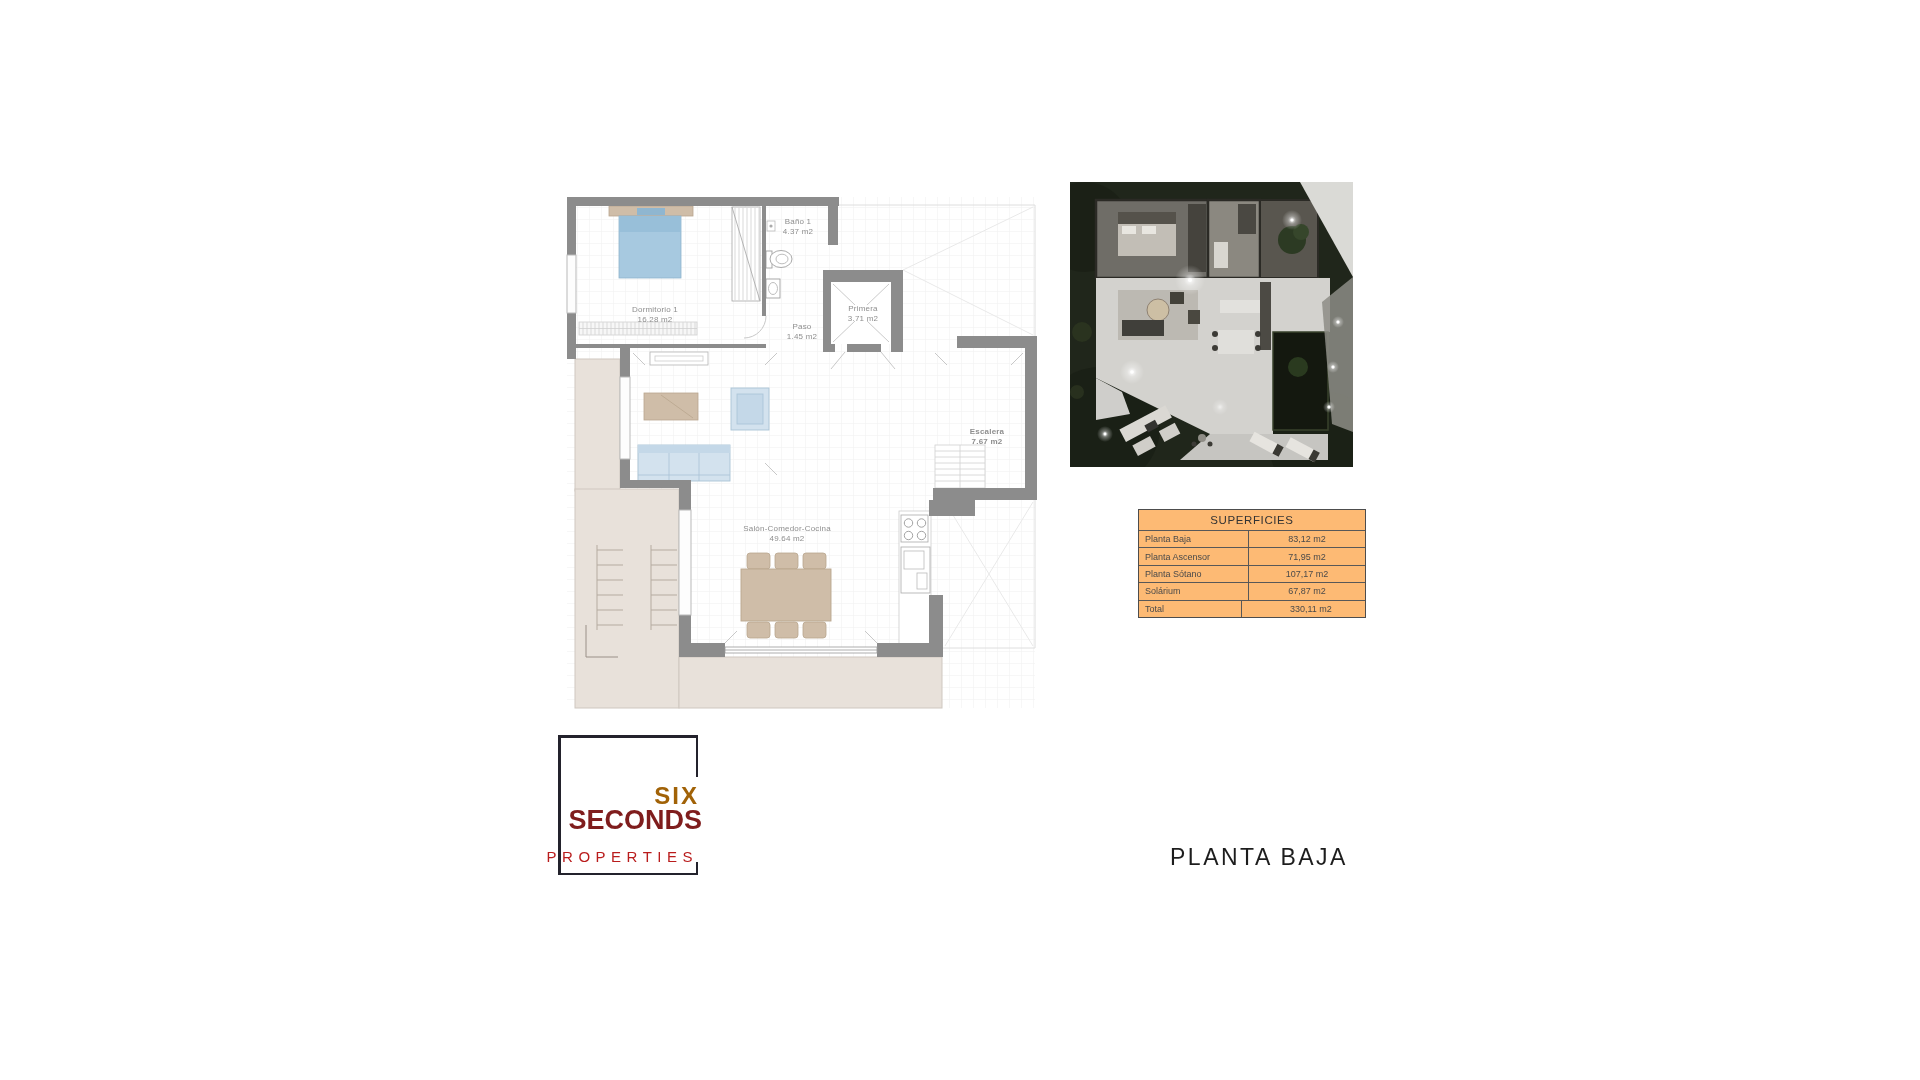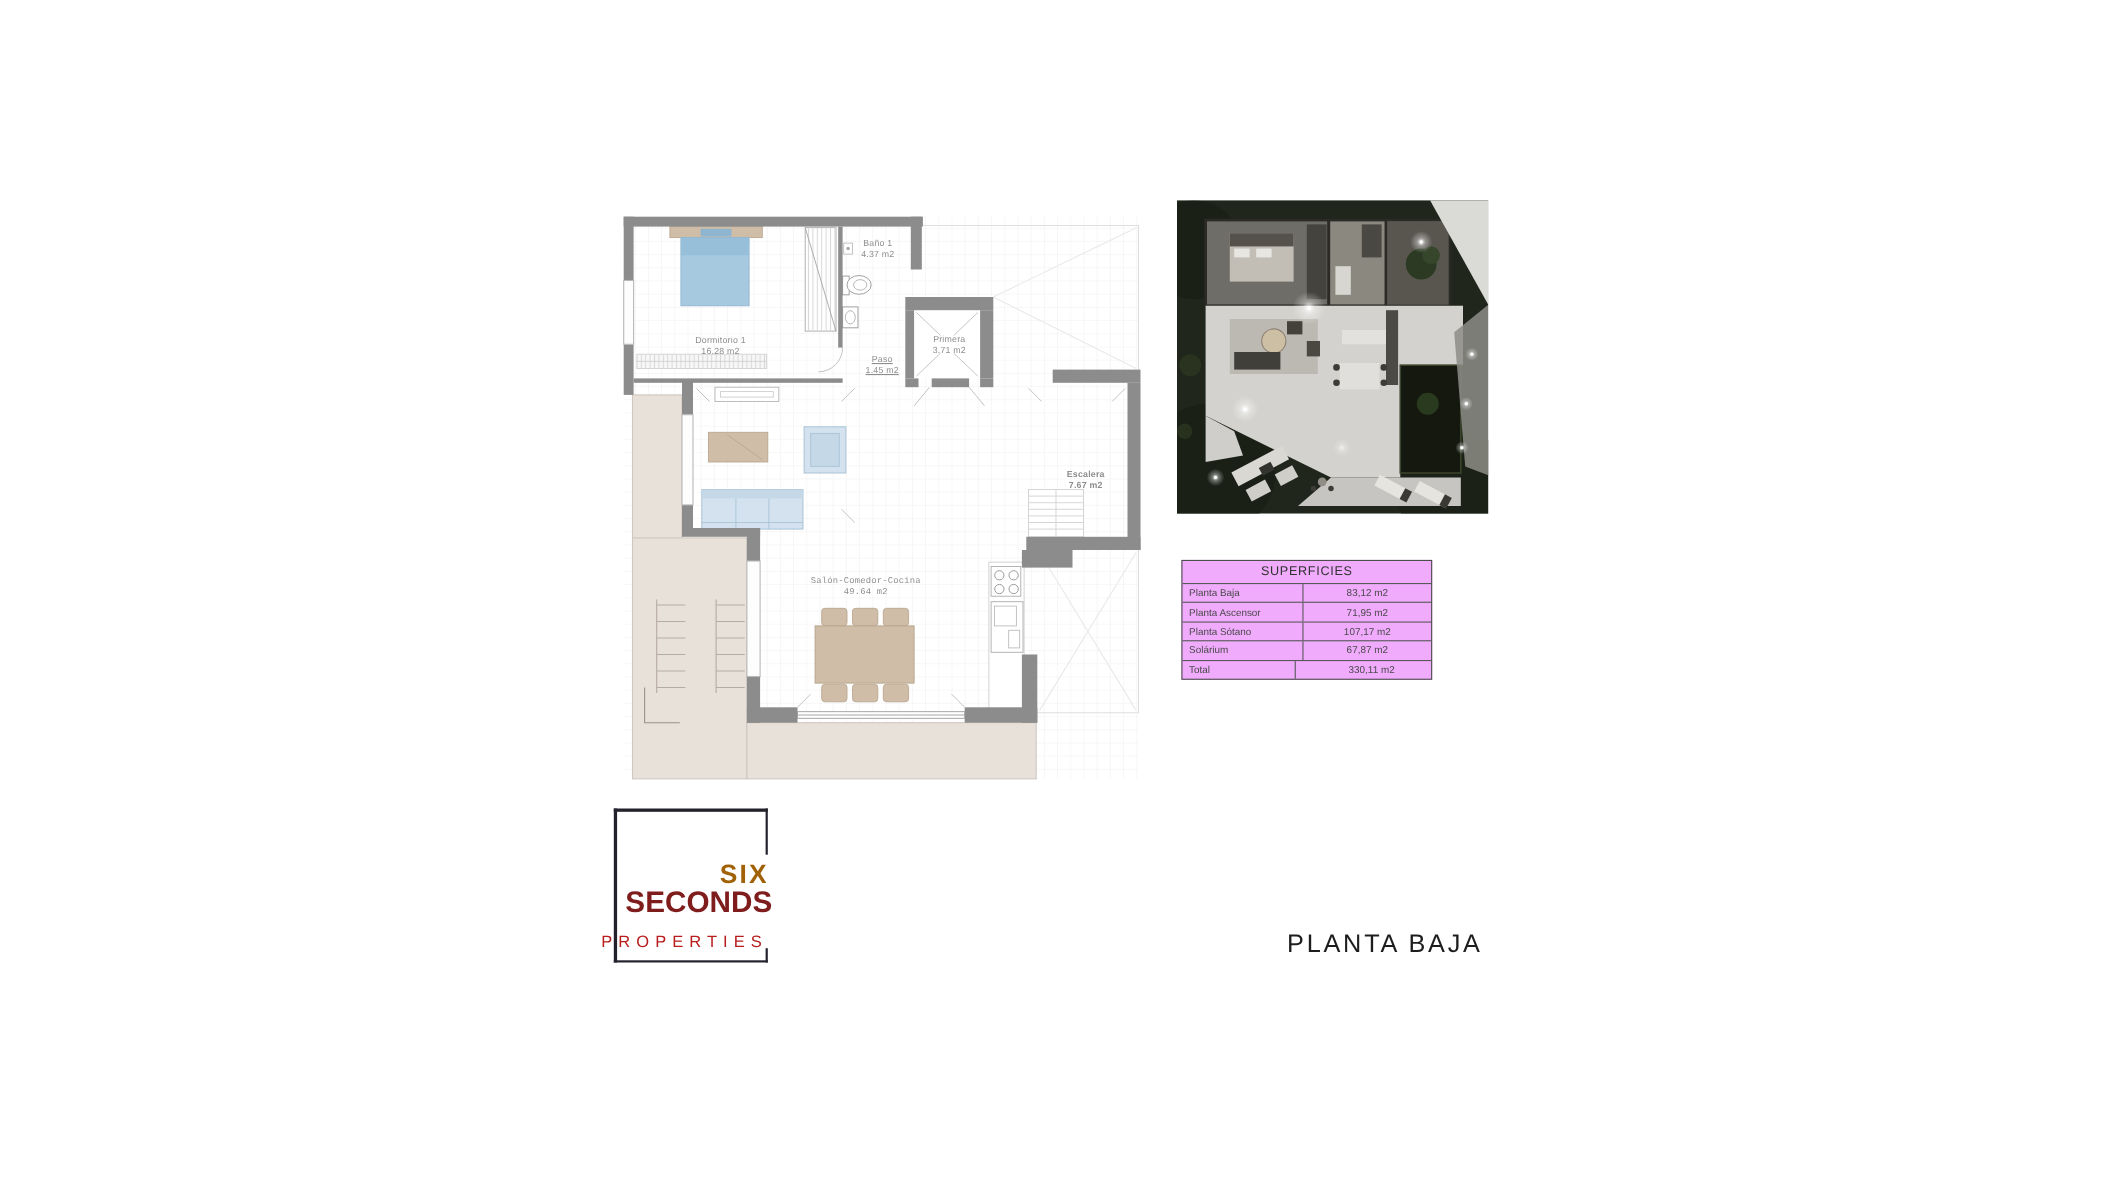--- a/index.html
+++ b/index.html
@@ -8,22 +8,22 @@
 
   
   .plan-wrap{position:absolute;left:565px;top:195px;width:472px;height:515px;}
   .plan-label{position:absolute;width:140px;margin-left:-70px;text-align:center;
               font-size:8px;line-height:9.5px;color:#8e8e8e;letter-spacing:.2px;}
 
   
   .render-wrap{position:absolute;left:1070px;top:182px;width:283px;height:285px;}
 
   
-  .stable{position:absolute;left:1074px;top:509px;width:226px;border:1.3px solid #4d4d4d;
-          background:#f0abfc;}
+  .stable{position:absolute;left:1138px;top:509px;width:226px;border:1.3px solid #4d4d4d;
+          background:#fdba74;}
   .stable .hdr{height:20px;line-height:20px;text-align:center;font-size:11.5px;color:#333;
           letter-spacing:.6px;border-bottom:1px solid #585858;}
   .stable .row{display:flex;height:16.4px;border-bottom:1px solid #585858;}
   .stable .row:last-child{border-bottom:none;gap:15px;}
   .stable .cl{width:47%;border-right:1px solid #585858;font-size:9px;color:#4a4a4a;
           padding-left:6px;display:flex;align-items:center;}
   .stable .cv{width:53%;font-size:9px;color:#4a4a4a;display:flex;align-items:center;
           justify-content:center;}
 
   
@@ -249,29 +249,29 @@
         <div>16.28 m2</div>
     </div>
     <div class="plan-label" style="left:233px;top:22px;text-align:center;">
       <div>Baño 1</div>
         <div>4.37 m2</div>
     </div>
     <div class="plan-label" style="left:298px;top:109px;">
       <div>Primera</div>
         <div>3.71 m2</div>
     </div>
-    <div class="plan-label" style="left:237px;top:127px;text-decoration:underline;">
+    <div class="plan-label" style="left:237px;top:127px;">
       <div>Paso</div>
         <div>1.45 m2</div>
     </div>
     <div class="plan-label" style="left:422px;top:232px;font-weight:bold;">
       <div>Escalera</div>
         <div>7.67 m2</div>
     </div>
-    <div class="plan-label" style="left:222px;top:329px;font-family:Liberation Mono, monospace;">
+    <div class="plan-label" style="left:222px;top:329px;">
       <div>Salón-Comedor-Cocina</div>
         <div>49.64 m2</div>
     </div>
   </div>
 
   <div class="render-wrap">
     <svg viewBox="0 0 283 285" width="283" height="285">
       <defs>
         <radialGradient id="glow">
           <stop offset="0" stop-color="#ffffff" stop-opacity="0.95"></stop>

